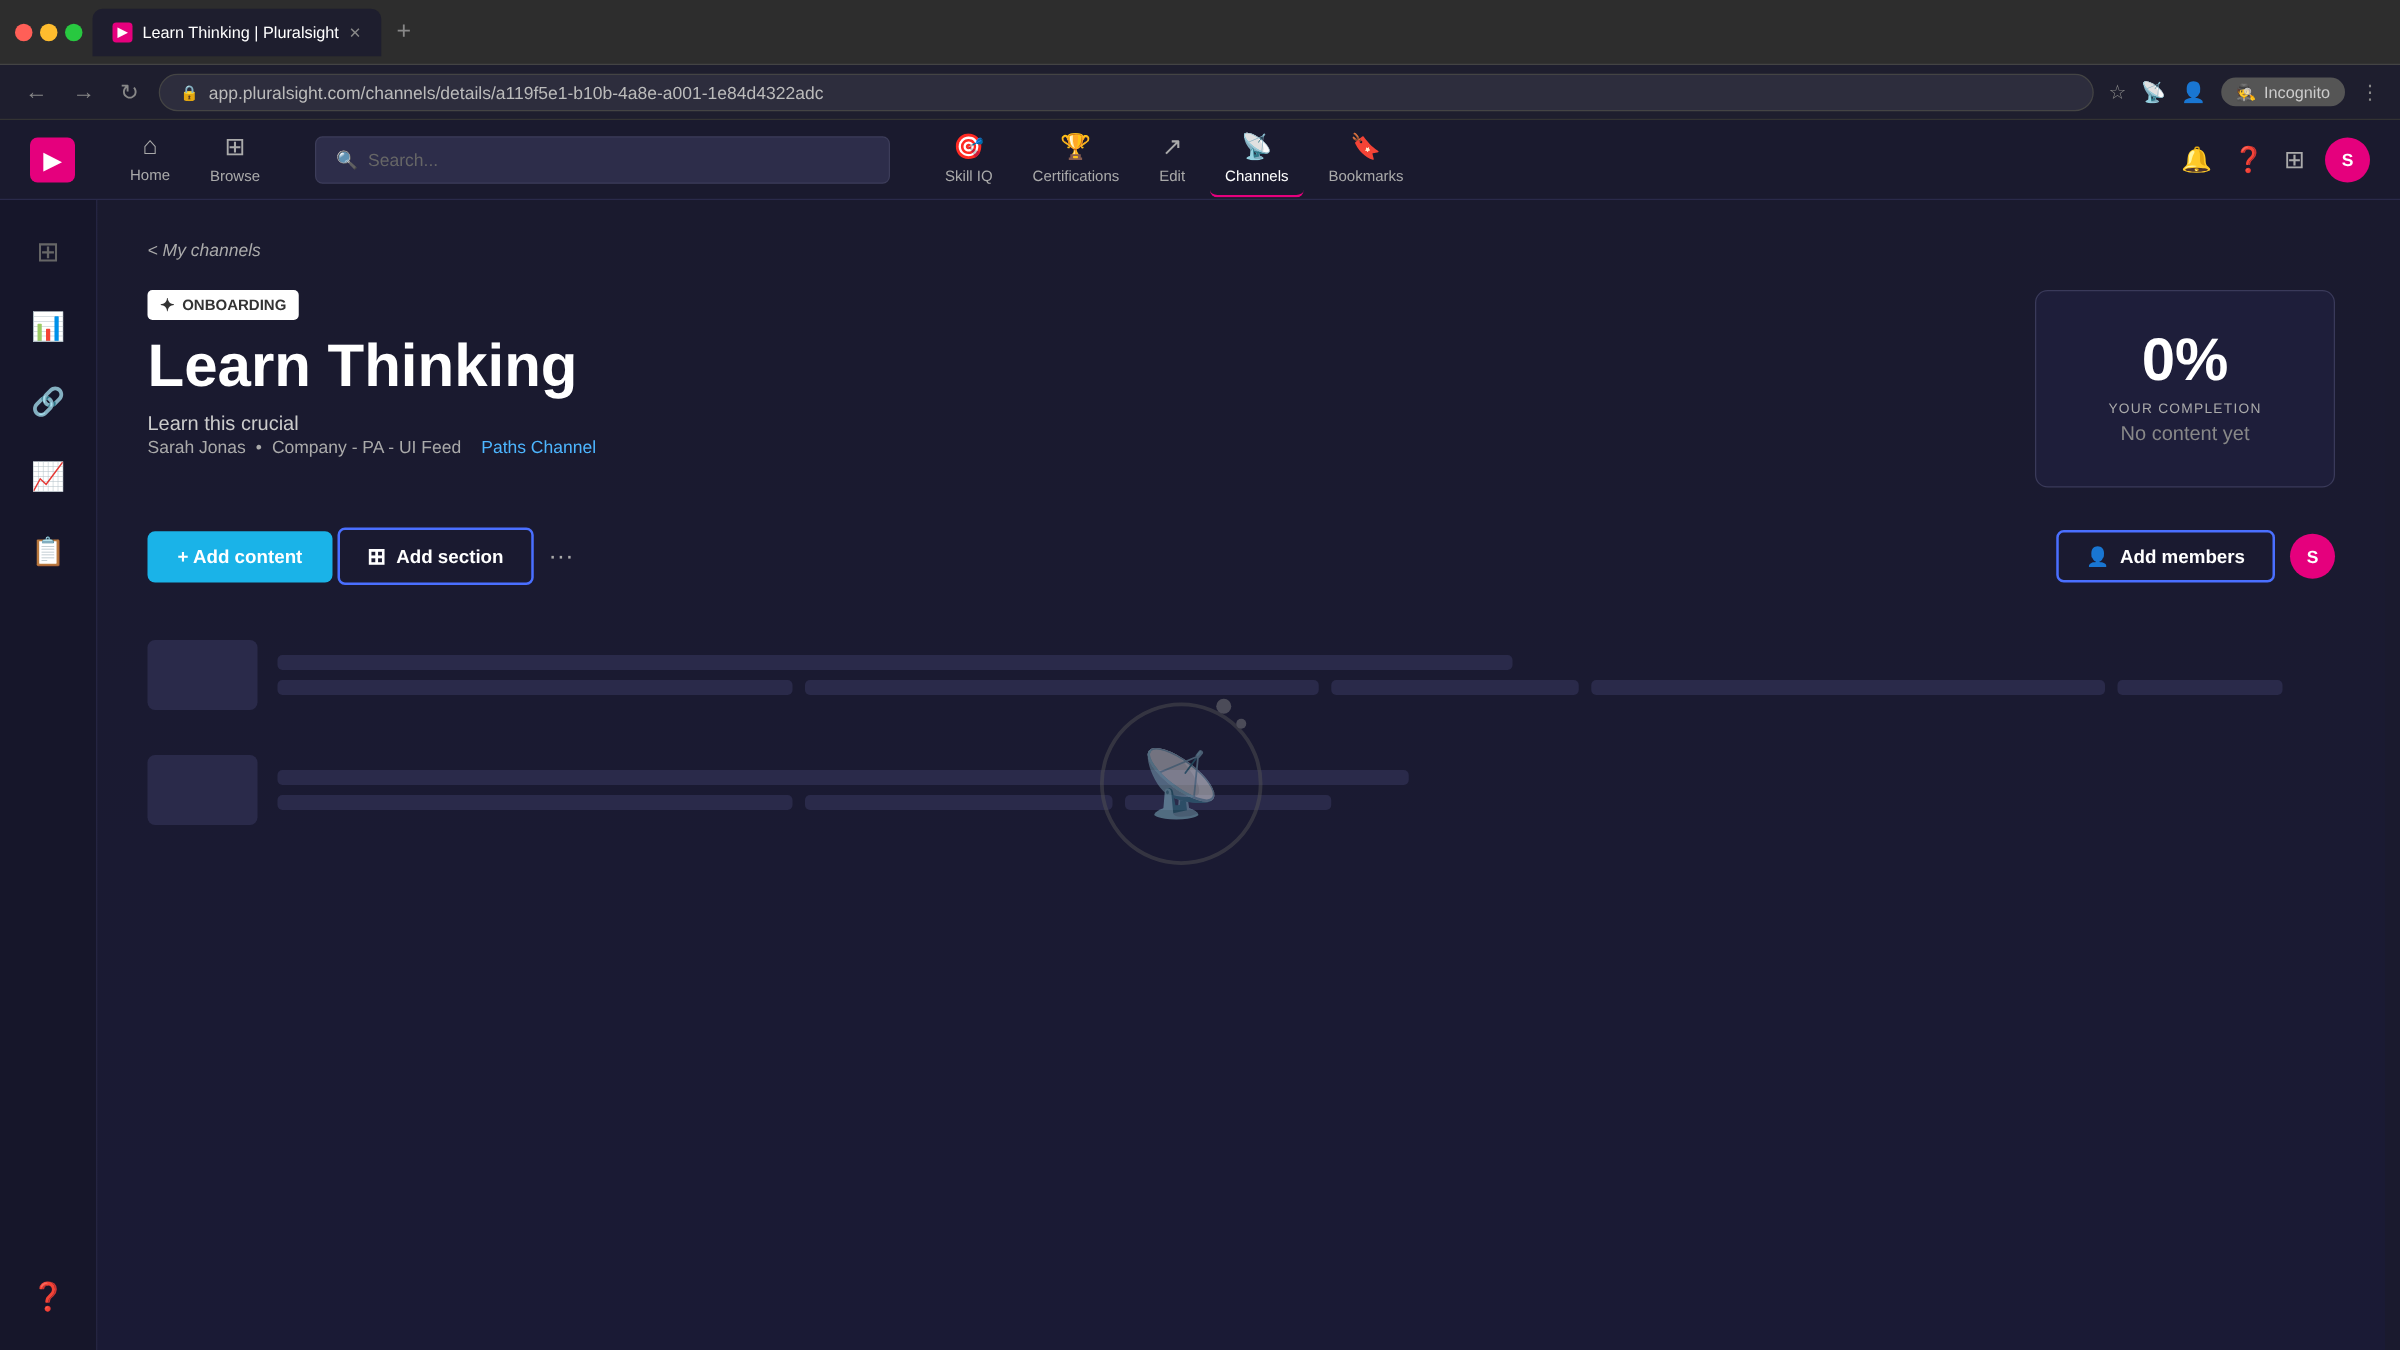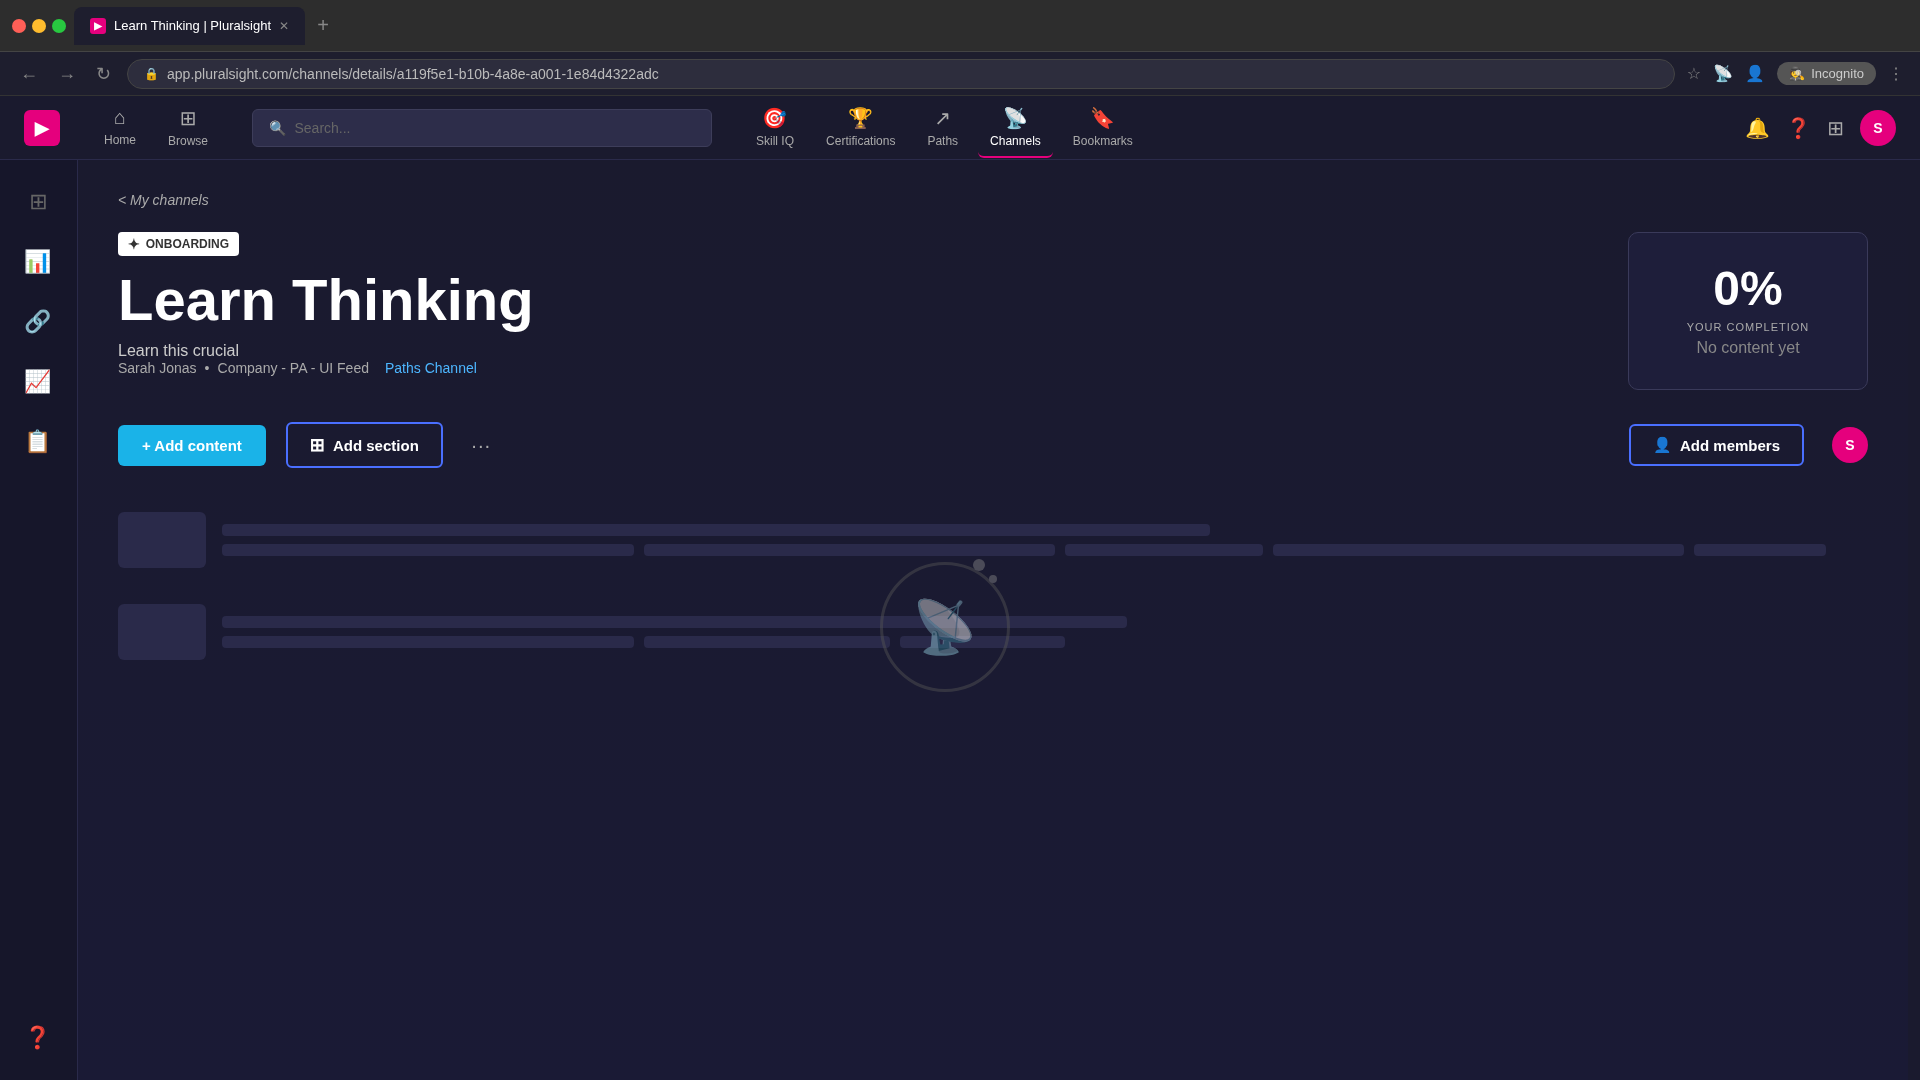--- a/index.html
+++ b/index.html
@@ -258,21 +258,21 @@
       color: #333;
       border-radius: 4px;
       padding: 4px 10px;
       font-size: 12px;
       font-weight: 600;
       margin-bottom: 12px;
     }
     .tag-icon { font-size: 14px; }
 
     .channel-title {
-      font-size: 58px;
+      font-size: 48px;
       font-weight: 700;
       color: #fff;
       margin-bottom: 10px;
       line-height: 1.1;
     }
     .channel-description {
       font-size: 16px;
       color: #ccc;
       margin-bottom: 0;
     }
@@ -316,21 +316,21 @@
     }
     .completion-status {
       font-size: 16px;
       color: #888;
     }
 
     
     .action-bar {
       display: flex;
       align-items: center;
-      gap: 20px;
+      gap: 4px;
       margin-bottom: 32px;
     }
     .btn-add-content {
       display: flex;
       align-items: center;
       gap: 8px;
       background: #1ab3e8;
       color: #fff;
       border: none;
       border-radius: 6px;
@@ -516,21 +516,21 @@
       <a class="nav-link">
         <span class="nav-icon">🎯</span>
         <span>Skill IQ</span>
       </a>
       <a class="nav-link">
         <span class="nav-icon">🏆</span>
         <span>Certifications</span>
       </a>
       <a class="nav-link">
         <span class="nav-icon">↗</span>
-        <span>Paths</span>
+        <span>Edit</span>
       </a>
       <a class="nav-link active">
         <span class="nav-icon">📡</span>
         <span>Channels</span>
       </a>
       <a class="nav-link">
         <span class="nav-icon">🔖</span>
         <span>Bookmarks</span>
       </a>
     </div>

